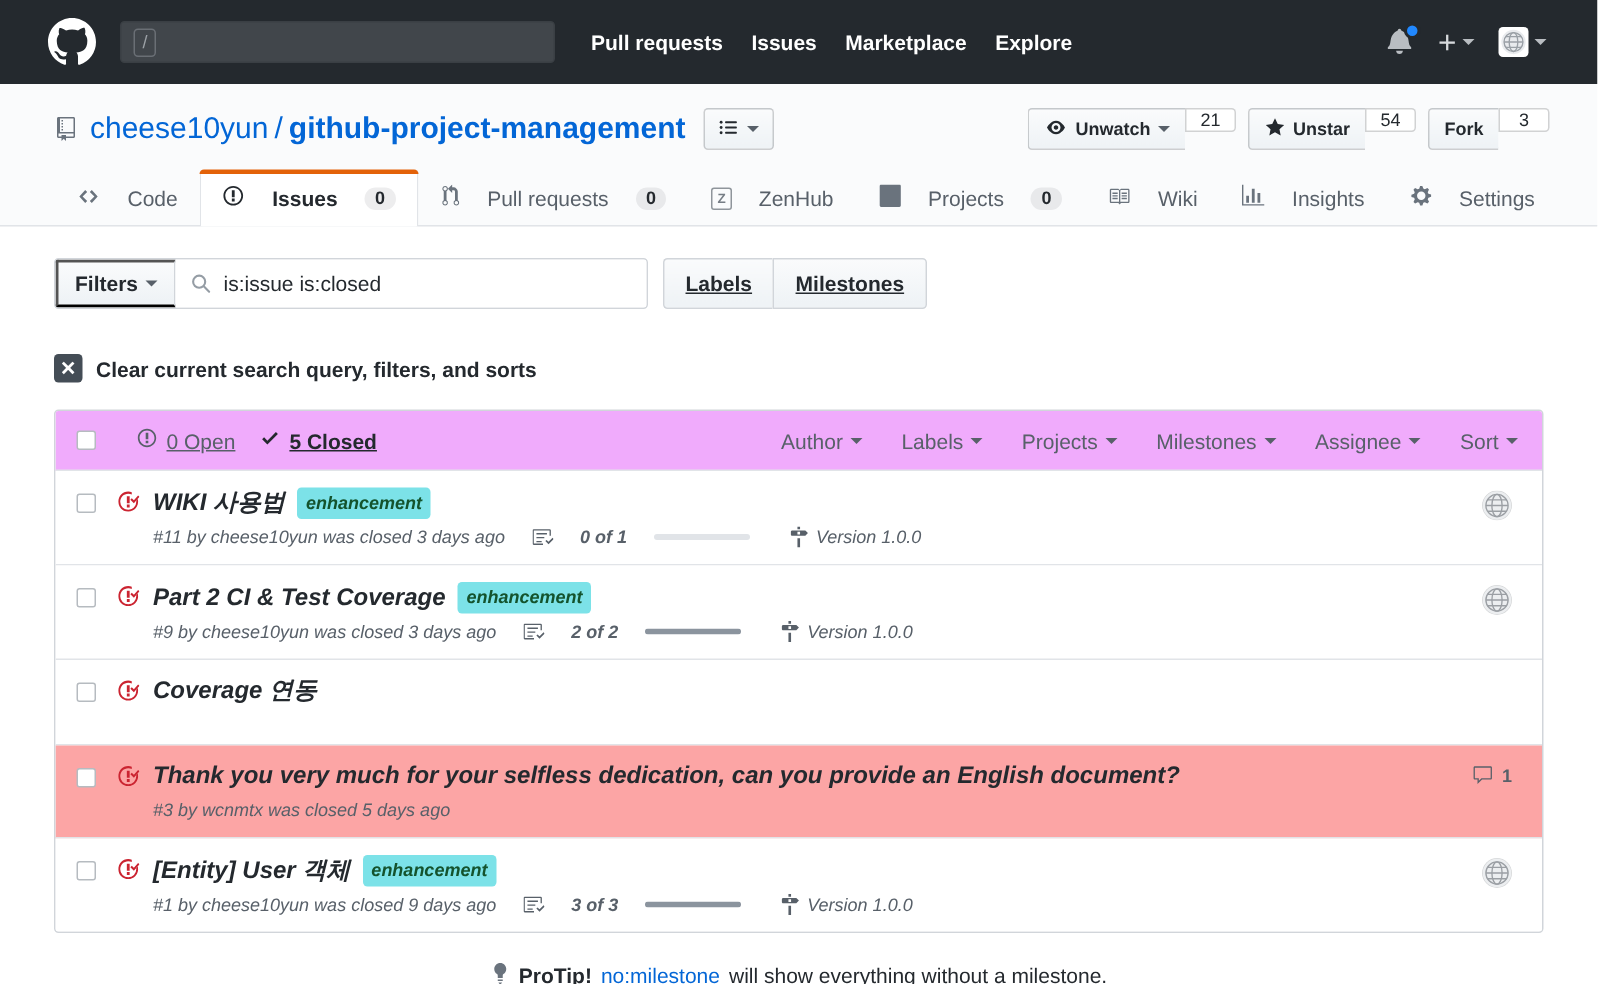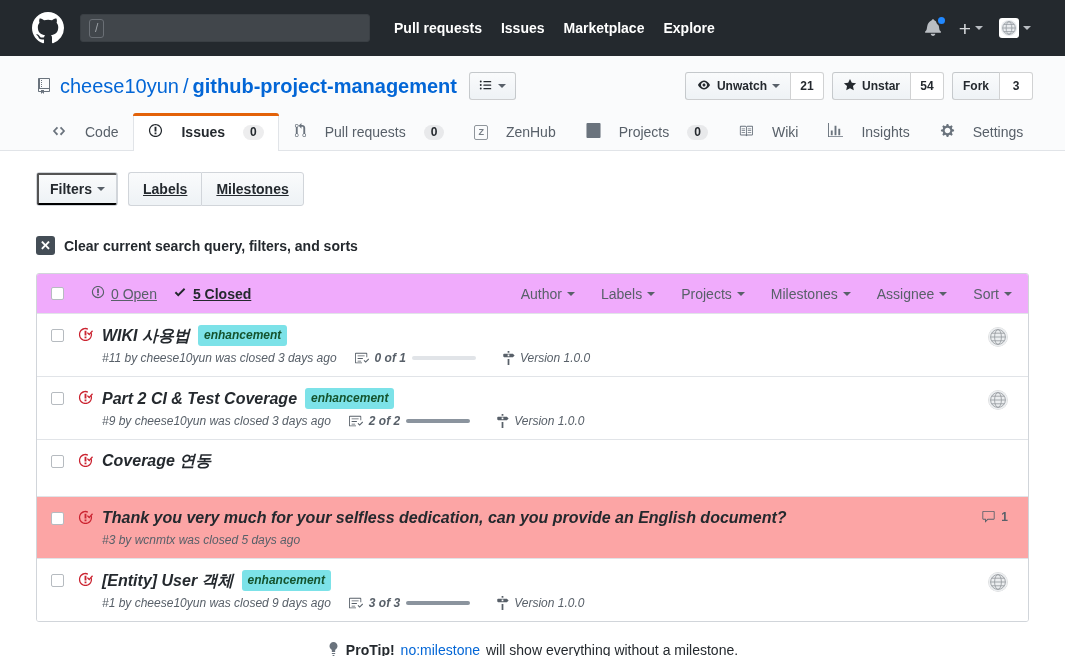--- a/index.html
+++ b/index.html
@@ -100,23 +100,23 @@
     background: linear-gradient(-180deg,#fafbfc,#eff3f6 90%);
     height: 28px; padding: 0 10px;
     display: flex; align-items: center; gap: 5px;
     font-size: 12px; font-weight: bold; color: #24292e;
     white-space: nowrap;
   }
   .btn-count {
     border: 1px solid rgba(27,31,35,0.2);
     border-radius: 0 3px 3px 0;
     background: #fff;
-    height: 28px; min-width: 34px; padding: 0 9px;
+    height: 16px; min-width: 34px; padding: 0 9px;
     display: flex; align-items: center; justify-content: center;
-    font-size: 12px; font-weight: bold; color: #24292e;
+    font-size: 12px; font-weight: normal; color: #24292e;
   }
 
   
   .tabs { display: flex; padding: 0 0 0 36px; margin-top: 12px; }
   .tab {
     display: flex; align-items: center; gap: 18px;
     padding: 9px 14px 10px;
     font-size: 14px; color: #586069;
     border: 1px solid transparent;
     border-bottom: none;
@@ -255,21 +255,21 @@
     padding: 4px 6px 5px;
     border-radius: 3px;
   }
   .row-meta {
     display: flex; align-items: center;
     margin-top: 5px;
     font-size: 12px; color: #586069;
     gap: 0;
   }
   .meta-txt { color: #586069; white-space: nowrap; }
-  .task-group { display: flex; align-items: center; gap: 6px; margin-left: 18px; }
+  .task-group { display: flex; align-items: center; gap: 18px; margin-left: 18px; }
   .task-group .tcount { color: #586069; font-weight: 600; font-size: 12px; }
   .pbar { width: 64px; height: 4px; background: #e1e4e8; border-radius: 2px; overflow: hidden; }
   .pbar > i { display: block; height: 100%; background: #8b949e; }
   .ms-group { display: flex; align-items: center; gap: 5px; margin-left: 26px; color: #586069; }
   .row-right {
     margin-left: auto; flex: none;
     display: flex; align-items: center; gap: 5px;
     padding-top: 2px; padding-right: 4px;
   }
   .assignee-av {
@@ -468,20 +468,29 @@
 </div>
 
 <div class="content">
 
   <div class="filterrow">
     <div class="subnav-search">
       <button class="filters-btn">
         <span>Filters</span>
         <span class="caret caret-dark"></span>
       </button>
+      <div class="search-field">
+        <span class="mag">
+          <svg width="14" height="14" viewBox="0 0 16 16" fill="none" stroke="#959da5" stroke-width="1.6">
+              <circle cx="6.6" cy="6.6" r="4.6"></circle>
+              <path d="M10.3 10.3L14.2 14.2" stroke-linecap="round"></path>
+            </svg>
+        </span>
+        <span>is:issue is:closed</span>
+      </div>
     </div>
     <div class="lm-group">
       <a class="lm-btn" href="#">Labels</a>
       <a class="lm-btn" href="#">Milestones</a>
     </div>
   </div>
 
   <div class="clearrow">
     <span class="clear-x">✕</span>
     <span class="clear-txt">Clear current search query, filters, and sorts</span>

